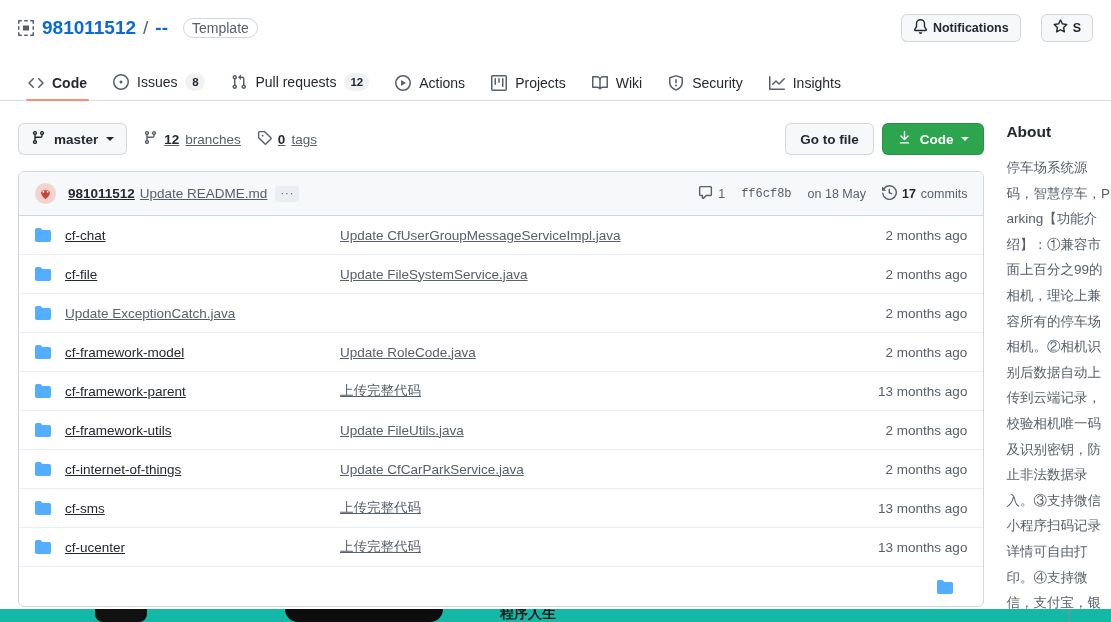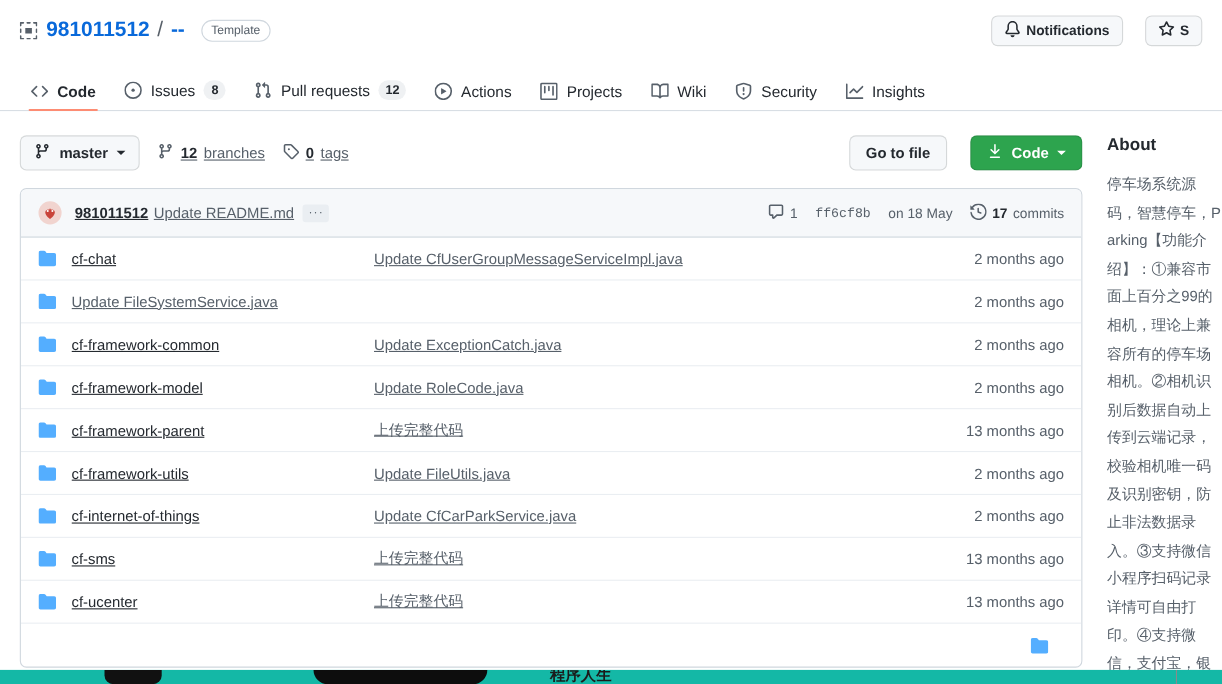--- a/index.html
+++ b/index.html
@@ -28,21 +28,21 @@
     font-size: 19px;
   }
   .repo-icon { display: inline-flex; color: #57606a; margin-right: 1px; }
   .repo-owner { color: #0969da; font-weight: 600; font-size: 19px; text-decoration: none; }
   .repo-slash { color: #586069; font-weight: 400; font-size: 19px; }
   .repo-name { color: #0969da; font-weight: 600; font-size: 19px; text-decoration: none; }
   .template-badge {
     margin-left: 8px;
     border: 1px solid #d0d7de;
     border-radius: 2em;
-    font-size: 11px;
+    font-size: 14px;
     line-height: 18px;
     padding: 0 8px;
     color: #57606a;
     background: #ffffff;
     white-space: nowrap;
   }
   .header-actions {
     margin-left: auto;
     display: flex;
     align-items: center;
@@ -150,21 +150,21 @@
     align-items: center;
     gap: 6px;
     font-size: 13.5px;
     color: #57606a;
   }
   .meta-link b { color: #24292f; font-weight: 600; }
   .branch-right {
     margin-left: auto;
     display: flex;
     align-items: center;
-    gap: 21px;
+    gap: 8px;
   }
   .btn-gotofile {
     height: 32px;
     padding: 0 14px;
     display: inline-flex;
     align-items: center;
     border: 1px solid rgba(27,31,36,0.15);
     border-radius: 6px;
     background: #f6f8fa;
     font-size: 13.5px;
@@ -515,31 +515,31 @@
           <a class="fmsg" href="#">Update CfUserGroupMessageServiceImpl.java</a>
           <span class="fage">2 months ago</span>
         </div>
 
         <div class="frow">
           <span class="ficon">
               <svg width="16" height="16" viewBox="0 0 16 16" fill="currentColor">
                 <path d="M1.75 1A1.75 1.75 0 0 0 0 2.75v10.5C0 14.216.784 15 1.75 15h12.5A1.75 1.75 0 0 0 16 13.25v-8.5A1.75 1.75 0 0 0 14.25 3H7.5a.25.25 0 0 1-.2-.1l-.9-1.2C6.07 1.26 5.55 1 5 1H1.75Z"></path>
               </svg>
             </span>
+          <a class="fname" href="#">cf-file</a>
           <a class="fmsg" href="#">Update FileSystemService.java</a>
           <span class="fage">2 months ago</span>
         </div>
 
         <div class="frow">
           <span class="ficon">
               <svg width="16" height="16" viewBox="0 0 16 16" fill="currentColor">
                 <path d="M1.75 1A1.75 1.75 0 0 0 0 2.75v10.5C0 14.216.784 15 1.75 15h12.5A1.75 1.75 0 0 0 16 13.25v-8.5A1.75 1.75 0 0 0 14.25 3H7.5a.25.25 0 0 1-.2-.1l-.9-1.2C6.07 1.26 5.55 1 5 1H1.75Z"></path>
               </svg>
             </span>
-          <a class="fname" href="#">cf-framework-common</a>
           <a class="fmsg" href="#">Update ExceptionCatch.java</a>
           <span class="fage">2 months ago</span>
         </div>
 
         <div class="frow">
           <span class="ficon">
               <svg width="16" height="16" viewBox="0 0 16 16" fill="currentColor">
                 <path d="M1.75 1A1.75 1.75 0 0 0 0 2.75v10.5C0 14.216.784 15 1.75 15h12.5A1.75 1.75 0 0 0 16 13.25v-8.5A1.75 1.75 0 0 0 14.25 3H7.5a.25.25 0 0 1-.2-.1l-.9-1.2C6.07 1.26 5.55 1 5 1H1.75Z"></path>
               </svg>
             </span>

